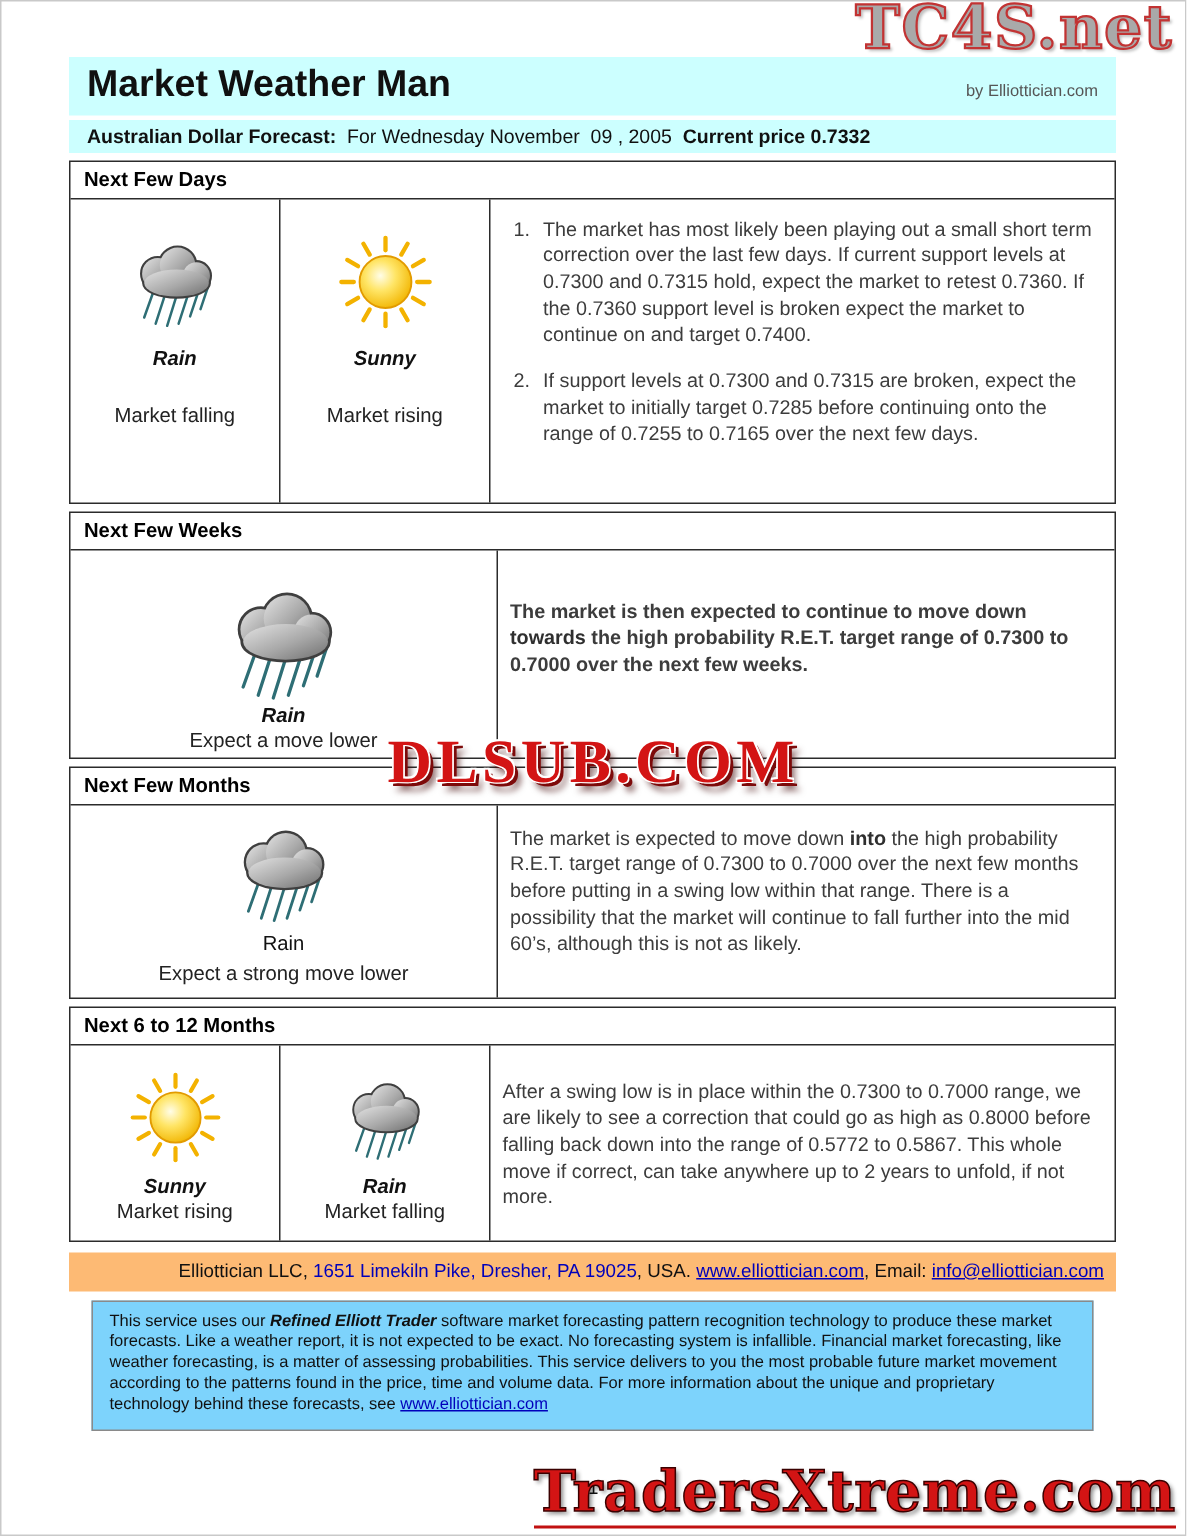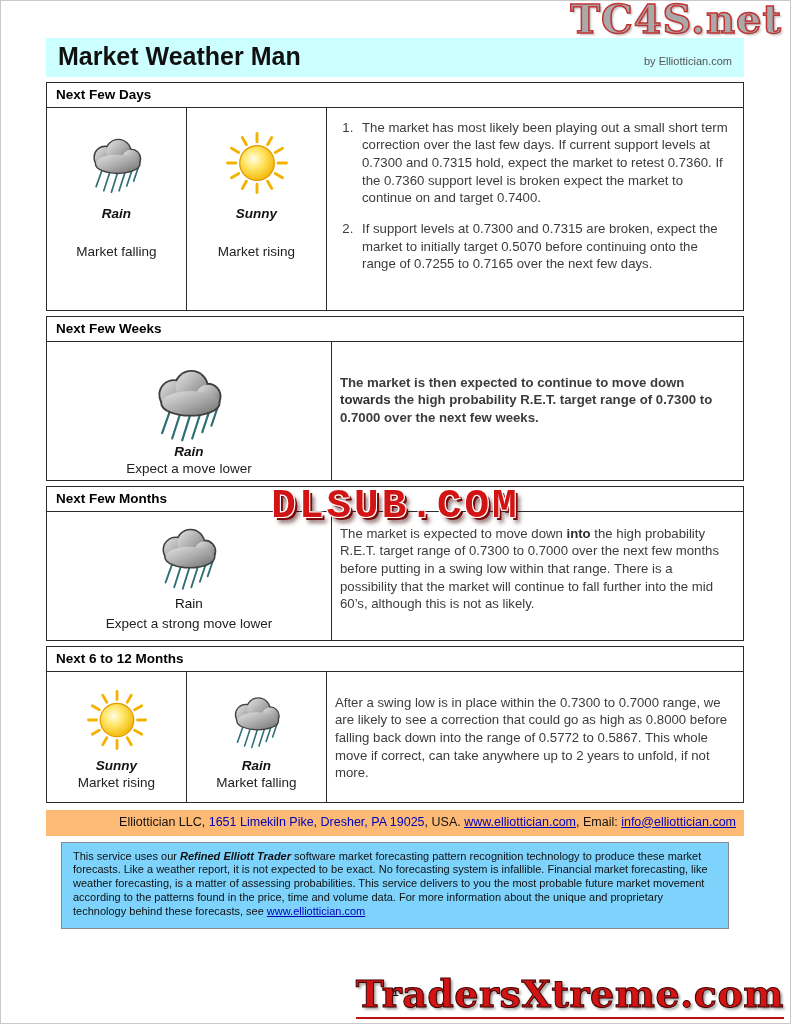--- a/index.html
+++ b/index.html
@@ -88,21 +88,21 @@
   .disclaimer {
     margin:6px 15px 0; background:#7dd3fc; border:1px solid #8a8a8a;
     padding:7px 11px 9px; font-size:11px; line-height:1.26; color:#101010;
   }
   .disclaimer .bi { font-weight:bold; font-style:italic; }
 
   .page-num { position:absolute; bottom:24px; left:0; right:0; text-align:center; font-size:12.5px; color:#111; }
 
   .wm-center {
     position:absolute; top:482px; left:50%; transform:translateX(-50%);
-    font-family:Liberation Mono, monospace; font-weight:bold; font-size:41px; letter-spacing:3px;
+    font-family:Liberation Serif, serif; font-weight:bold; font-size:41px; letter-spacing:3px;
     color:#d31414; white-space:nowrap; z-index:6;
     text-shadow:-1px -1px 0 #fff, 1px -1px 0 #fff, -1px 1px 0 #fff, 1px 1px 0 #fff,
                  3px 3px 0 #7d0a0a, 5px 6px 4px rgba(60,0,0,0.55);
   }
   .wm-br {
     position:absolute; right:6px; bottom:4px; z-index:6;
     font-family:"DejaVu Serif", serif; font-weight:bold; font-size:38px; letter-spacing:0.5px;
     color:#d31414; -webkit-text-stroke:1px #3a0000;
     text-shadow:2px 2px 3px rgba(0,0,0,0.45);
     border-bottom:2px solid #c11111; padding-bottom:1px;
@@ -164,20 +164,21 @@
 
   <div class="logo">TC4S.net</div>
 
   <div class="doc">
 
     <div class="bar-title">
       <h1>Market Weather Man</h1>
       <span class="byline">by Elliottician.com</span>
     </div>
 
+    <div class="bar-forecast"><span class="b">Australian Dollar Forecast:</span><span>  For Wednesday November  09 , 2005  </span><span class="b">Current price 0.7332</span></div>
 
     <div class="section days">
       <div class="sec-head">Next Few Days</div>
       <div class="sec-body">
         <div class="cell w140">
           <div class="icon-box">
             <svg class="icon" width="74" height="64">
                 <use href="#icon-rain"></use>
               </svg>
           </div>
@@ -189,21 +190,21 @@
             <svg class="icon" width="64" height="64">
                 <use href="#icon-sun"></use>
               </svg>
           </div>
           <span class="w-label">Sunny</span>
           <span class="w-caption">Market rising</span>
         </div>
         <div class="text-cell">
           <ol>
             <li>The market has most likely been playing out a small short term correction over the last few days. If current support levels at 0.7300 and 0.7315 hold, expect the market to retest 0.7360. If the 0.7360 support level is broken expect the market to continue on and target 0.7400.</li>
-            <li>If support levels at 0.7300 and 0.7315 are broken, expect the market to initially target 0.5070 before continuing onto the range of 0.7255 to 0.7165 over the next few days.</li>
+            <li>If support levels at 0.7300 and 0.7315 are broken, expect the market to initially target 0.7285 before continuing onto the range of 0.7255 to 0.7165 over the next few days.</li>
           </ol>
         </div>
       </div>
     </div>
 
     <div class="section weeks">
       <div class="sec-head">Next Few Weeks</div>
       <div class="sec-body">
         <div class="cell w285">
           <div class="icon-box">

